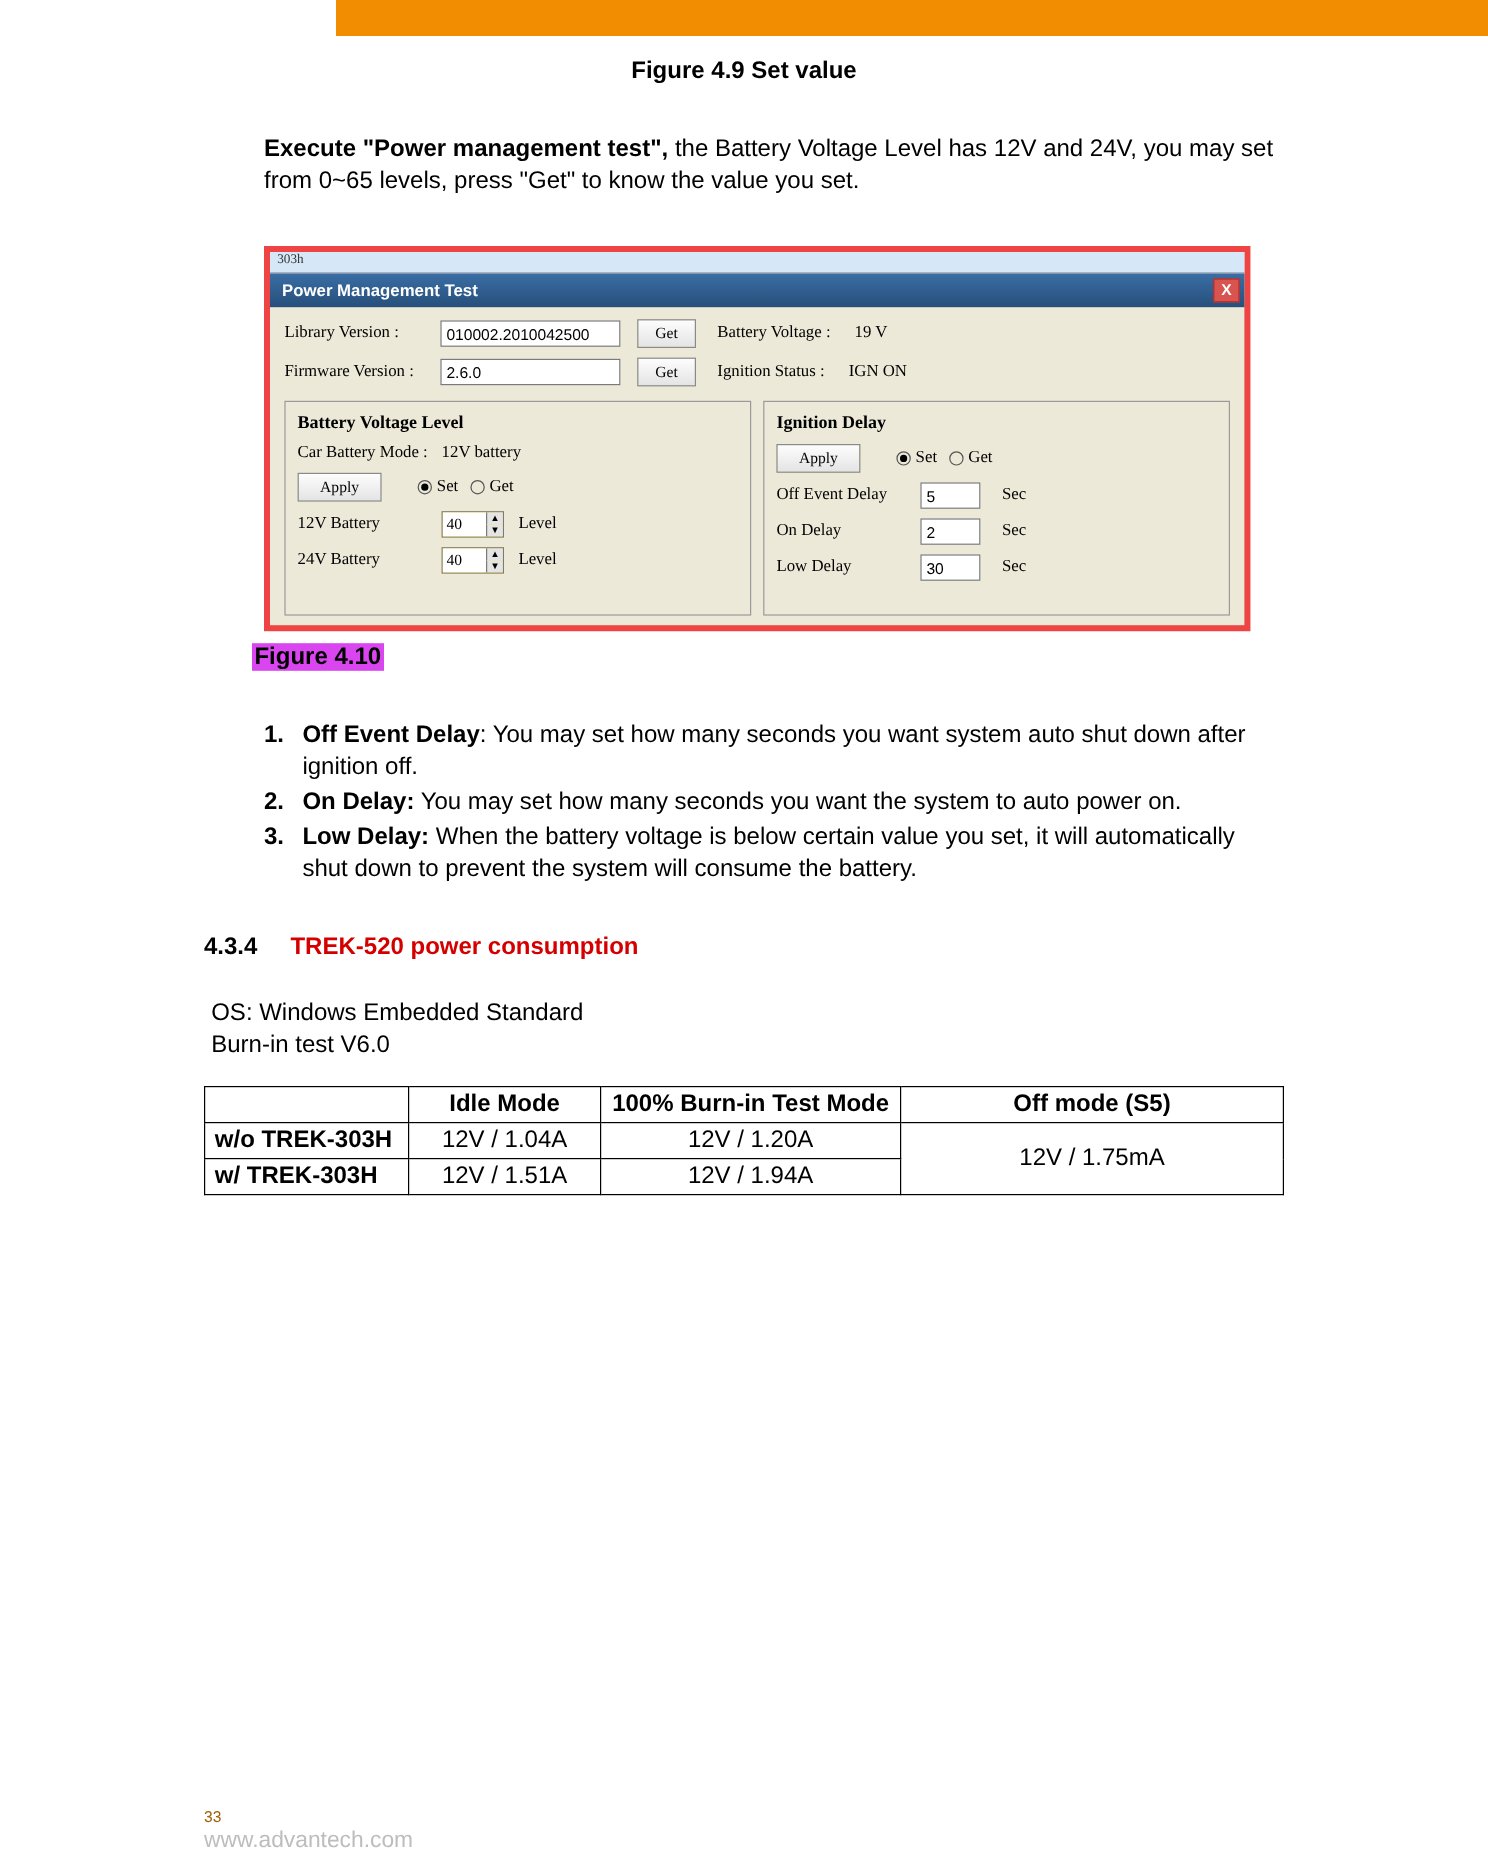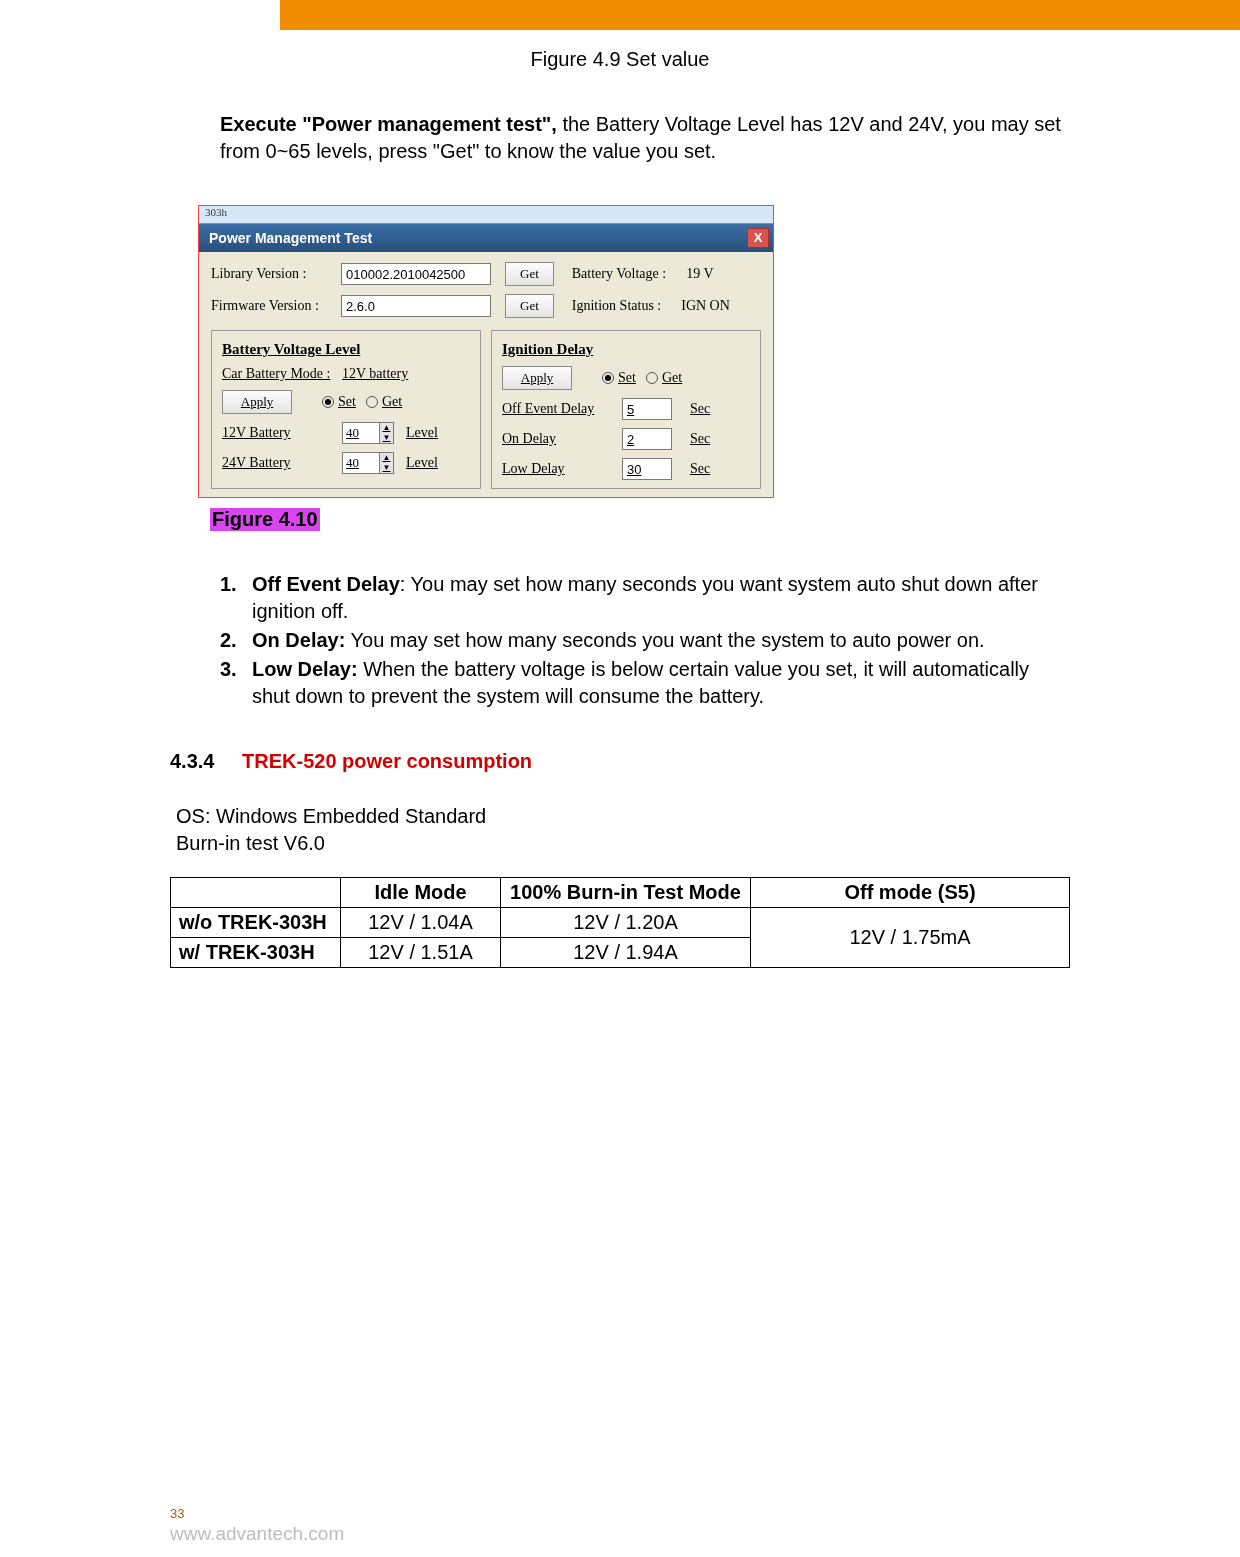--- a/index.html
+++ b/index.html
@@ -23,35 +23,35 @@
     width: 280px; height: 30px;
     background: #fff;
   }
   .page {
     position: absolute;
     top: 30px; left: 0;
     width: 100%;
     padding: 0 170px 0 170px;
   }
   .fig-caption-top {
-    font-weight: normal;
+    font-weight: bold;
     font-size: 20px;
     text-align: center;
     margin: 18px 0 40px 0;
   }
   .intro {
     font-size: 20px;
     line-height: 1.35;
     margin: 0 0 40px 50px;
   }
   .intro b { font-weight: bold; }
   .screenshot {
-    margin-left: 28px;
-    width: 576px;
-    border: 1px solid #ef4444;
+    margin-left: 50px;
+    width: 822px;
+    border: 5px solid #ef4444;
     background: #ece9d8;
     font-family: "Times New Roman", serif;
   }
   .ss-top-strip {
     height: 18px;
     background: #d6e7f7;
     border-bottom: 1px solid #8a8fa0;
     font-size: 11px;
     padding-left: 6px;
     color: #333;
@@ -99,23 +99,22 @@
     line-height: 22px;
     padding: 0 14px;
     font-size: 13px;
     text-align: center;
     font-family: "Times New Roman", serif;
   }
   .kv-right { display: inline-block; margin-left: 18px; }
   .groupbox {
     border: 1px solid #9a9a9a;
     margin-top: 4px;
-    padding: 10px 10px 0 10px;
+    padding: 10px 10px 20px 10px;
     position: relative;
-    text-decoration: underline;
   }
   .group-row { display: flex; gap: 10px; }
   .group-col { flex: 1; }
   .group-title { font-weight: bold; font-size: 15px; margin-bottom: 8px; }
   .g-row { display: flex; align-items: center; margin-bottom: 8px; font-size: 14px; }
   .g-row .c1 { width: 120px; }
   .spin {
     display: inline-flex;
     align-items: stretch;
     border: 1px solid #7a7a7a;

